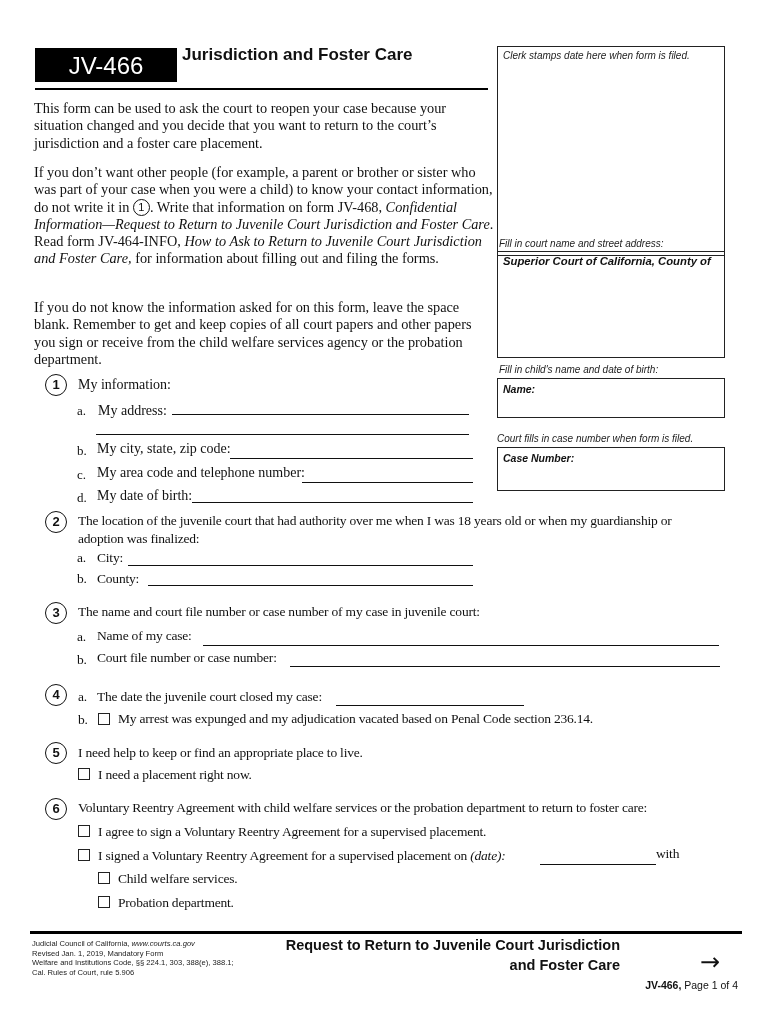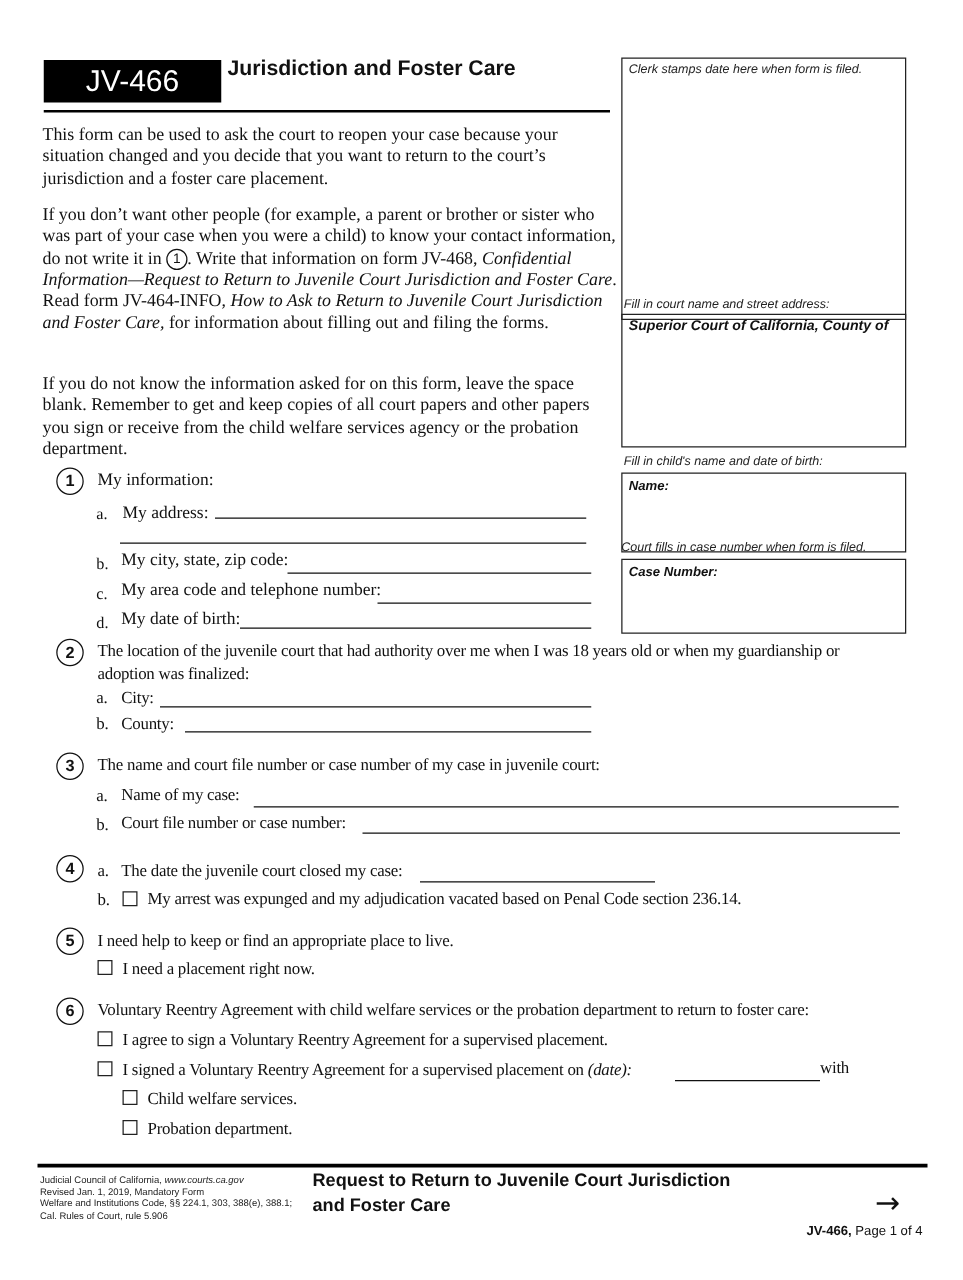--- a/index.html
+++ b/index.html
@@ -24,21 +24,21 @@
     font-family: "Liberation Sans", sans-serif; font-size: 11px; text-align: center; line-height: 15px; vertical-align: 1px; }
   .num { position: absolute; width: 22px; height: 22px; border: 1.4px solid #111; border-radius: 50%;
     font-family: "Liberation Sans", sans-serif; font-weight: bold; font-size: 13px; text-align: center; line-height: 20px; }
   .line { position: absolute; height: 1px; background: #111; }
   .txt { position: absolute; font-size: 14px; white-space: nowrap; line-height: 17px; }
   .cond { font-size: 13.5px; letter-spacing: -0.2px; }
   .chk { position: absolute; width: 12px; height: 12px; border: 1px solid #222; background: #fff; }
 
   .footer-rule { left: 30px; top: 931px; width: 712px; height: 3px; background: #000; }
   .footer-left { left: 32px; top: 939px; font-family: "Liberation Sans", sans-serif; font-size: 7.6px; line-height: 9.6px; color: #222; }
-  .footer-center { left: 250px; top: 935px; width: 370px; text-align: left; font-family: "Liberation Sans", sans-serif;
+  .footer-center { left: 250px; top: 935px; width: 370px; text-align: right; font-family: "Liberation Sans", sans-serif;
     font-weight: bold; font-size: 14.5px; line-height: 20px; }
   .footer-right { left: 610px; top: 979px; width: 128px; text-align: right; font-family: "Liberation Sans", sans-serif; font-size: 10.5px; }
   .arrow { left: 700px; top: 948px; font-size: 24px; font-family: "DejaVu Sans", sans-serif; }
 </style>
 </head>
 <body>
 
 <div class="abs form-id">JV-466</div>
 <div class="abs form-title">
   <div>Jurisdiction and Foster Care</div>
@@ -46,25 +46,25 @@
 <div class="abs header-rule"></div>
 
 <div class="abs box" style="left:497px; top:46px; width:228px; height:210px;">
   <div class="box-label" style="position:absolute; left:5px; top:3px;">Clerk stamps date here when form is filed.</div>
 </div>
 <div class="abs box-label" style="left:499px; top:238px;">Fill in court name and street address:</div>
 <div class="abs box" style="left:497px; top:251px; width:228px; height:107px;">
   <div class="box-inner-bold" style="position:absolute; left:5px; top:3px; font-size:11.3px;">Superior Court of California, County of</div>
 </div>
 <div class="abs box-label" style="left:499px; top:364px;">Fill in child's name and date of birth:</div>
-<div class="abs box" style="left:497px; top:378px; width:228px; height:64px;">
+<div class="abs box" style="left:497px; top:378px; width:228px; height:40px;">
   <div class="box-inner-bold" style="position:absolute; left:5px; top:4px; font-size:10.5px;">Name:</div>
 </div>
 <div class="abs box-label" style="left:497px; top:433px;">Court fills in case number when form is filed.</div>
-<div class="abs box" style="left:497px; top:447px; width:228px; height:60px;">
+<div class="abs box" style="left:497px; top:447px; width:228px; height:44px;">
   <div class="box-inner-bold" style="position:absolute; left:5px; top:4px; font-size:10.5px;">Case Number:</div>
 </div>
 
 <div class="abs para" style="left:34px; top:100px; width:430px;">This form can be used to ask the court to reopen your case because your situation changed and you decide that you want to return to the court’s jurisdiction and a foster care placement.</div>
 <div class="abs para" style="left:34px; top:164px; width:462px;">
   <span>If you don’t want other people (for example, a parent or brother or sister who was part of your case when you were a child) to know your contact information, do not write it in </span><span class="circ-inline">1</span><span>. Write that information on form JV-468, </span><i>Confidential Information—Request to Return to Juvenile Court Jurisdiction and Foster Care</i><span>. Read form JV-464-INFO, </span><i>How to Ask to Return to Juvenile Court Jurisdiction and Foster Care,</i><span> for information about filling out and filing the forms.</span>
 </div>
 <div class="abs para" style="left:34px; top:299px; width:445px;">If you do not know the information asked for on this form, leave the space blank. Remember to get and keep copies of all court papers and other papers you sign or receive from the child welfare services agency or the probation department.</div>
 
 <div class="num" style="left:45px; top:374px;">1</div>

